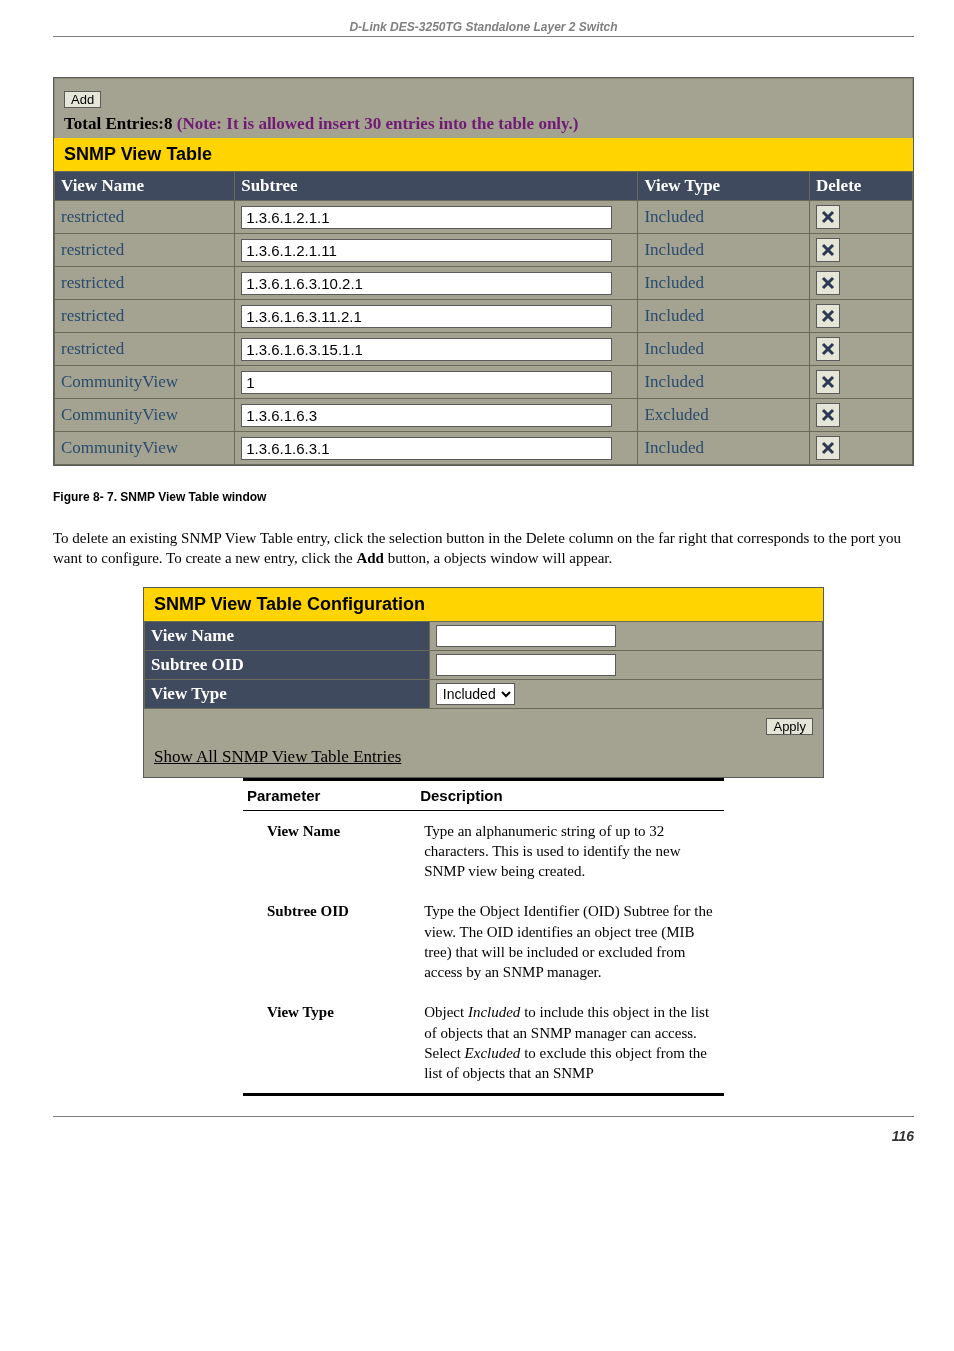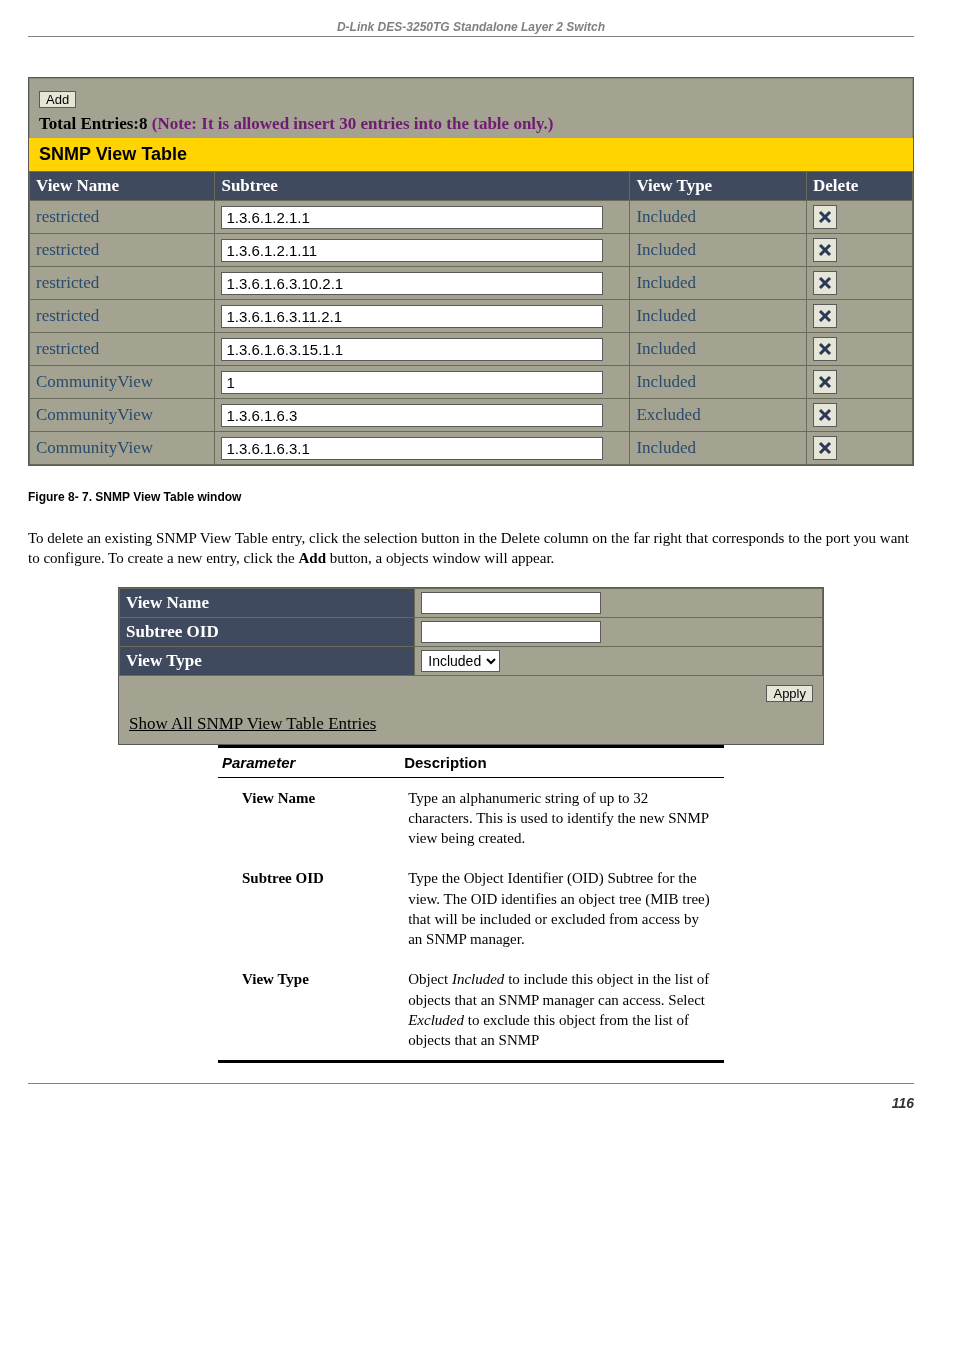--- a/index.html
+++ b/index.html
@@ -4,21 +4,21 @@
 <style>
   body {
     margin: 0;
     padding: 0;
     background: #fff;
     font-family: "Times New Roman", Times, serif;
     color: #000;
     width: 954px;
   }
   .page {
-    padding: 20px 40px 10px 28px;
+    padding: 20px 40px 10px 53px;
   }
   .doc-header {
     text-align: center;
     font-family: Arial, Helvetica, sans-serif;
     font-size: 12px;
     font-weight: bold;
     font-style: italic;
     color: #808080;
     border-bottom: 1px solid #808080;
     padding-bottom: 2px;
@@ -207,21 +207,21 @@
   }
   .param-tbl thead th {
     border-top: 3px solid #000;
     border-bottom: 1px solid #000;
     text-align: left;
     font-family: Arial, Helvetica, sans-serif;
     font-weight: bold;
     font-size: 15px;
     padding: 6px 4px;
   }
-  .param-col-name { width: 36%; font-style: italic; }
+  .param-col-name { width: 36%; }
   .param-tbl tbody td {
     font-family: "Times New Roman", serif;
     font-size: 15px;
     padding: 10px 8px;
     vertical-align: top;
     line-height: 1.35;
   }
   .param-tbl tbody td.param-name {
     font-weight: bold;
     padding-left: 24px;
@@ -380,20 +380,21 @@
   </div>
 
   <div class="fig-caption">Figure 8- 7.  SNMP View Table window</div>
 
   <p class="body-text">
     <span>To delete an existing SNMP View Table entry, click the selection button in the Delete column on the far right that corresponds to the port you want to configure. To create a new entry, click the </span><span class="bold">Add</span><span> button, a objects window will appear.</span>
   </p>
 
   <div class="panel2-wrap">
     <div class="panel2">
+      <div class="panel2-title">SNMP View Table Configuration</div>
       <table class="cfg-tbl">
         <tbody>
             <tr>
           <td class="cfg-label">View Name</td>
           <td class="cfg-value"><input class="cfg-input" type="text" style=""></td>
         </tr>
         <tr>
           <td class="cfg-label">Subtree OID</td>
           <td class="cfg-value"><input class="cfg-input" type="text" style=""></td>
         </tr>

